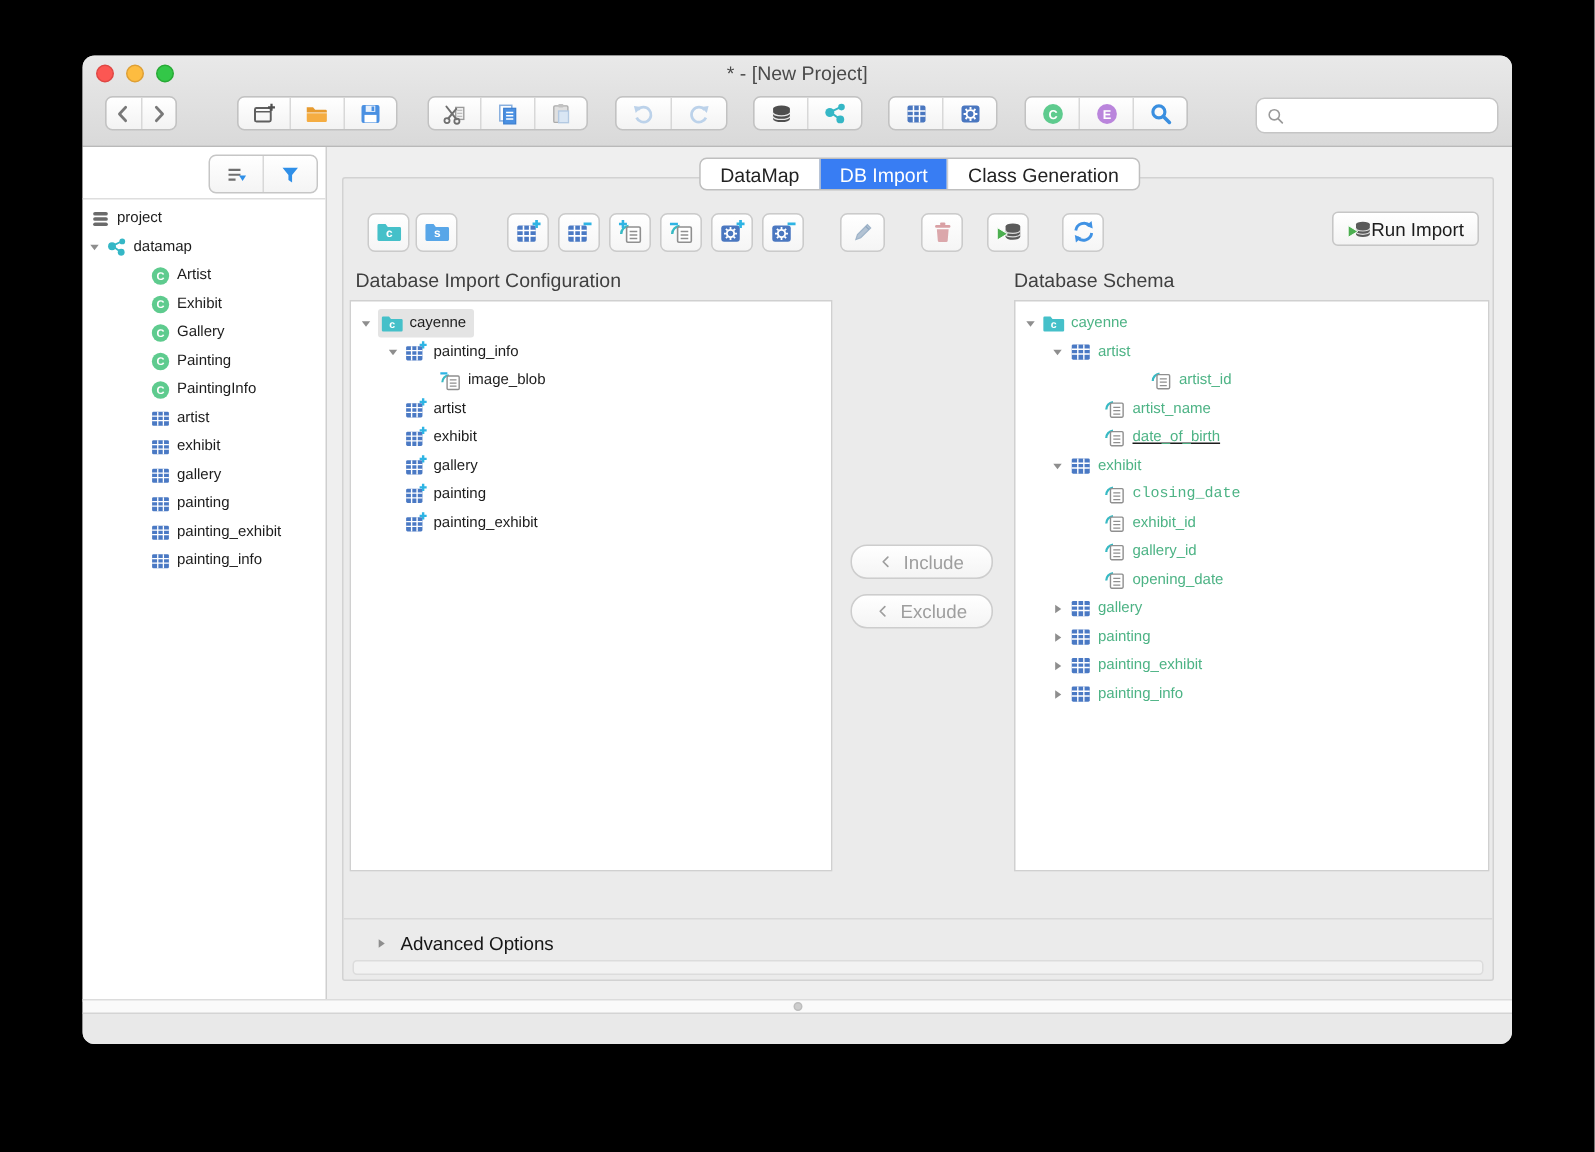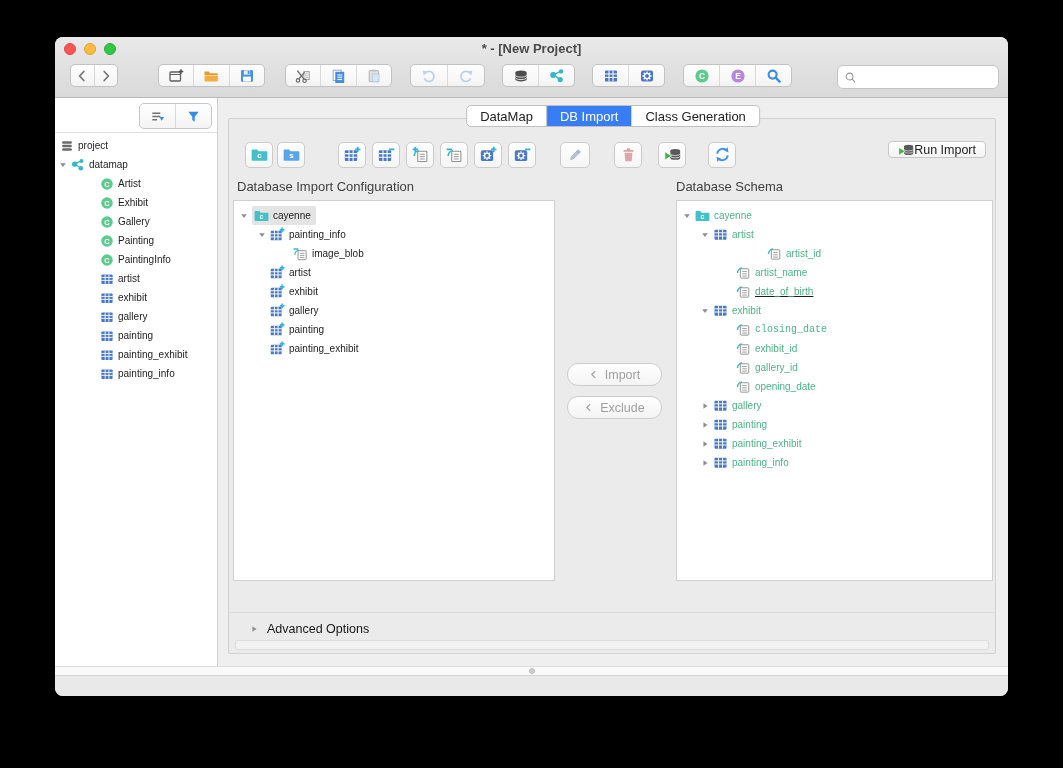--- a/index.html
+++ b/index.html
@@ -3,21 +3,21 @@
 <meta charset="utf-8">
 <style>
   html,body{margin:0;padding:0;}
   body{width:1063px;height:768px;background:#000;position:relative;overflow:hidden;
        font-family:"Liberation Sans",sans-serif;-webkit-font-smoothing:antialiased;}
   .window{position:absolute;left:55px;top:37px;width:953px;height:659px;background:#ececec;
           border-radius:8px;overflow:hidden;box-shadow:0 10px 30px rgba(0,0,0,.6);}
   
   .header{position:absolute;left:0;top:0;right:0;height:60px;
           background:linear-gradient(#e9e9e9,#d9d9d9);border-bottom:1px solid #b9b9b9;}
-  .titlebar{position:relative;height:23px;font-weight:bold;}
+  .titlebar{position:relative;height:23px;}
   .tl{position:absolute;top:6px;width:12px;height:12px;border-radius:50%;}
   .tl.close{left:9px;background:#fc5753;border:1px solid #df4744;box-sizing:border-box;}
   .tl.min{left:29px;background:#fdbc40;border:1px solid #de9f34;box-sizing:border-box;}
   .tl.zoom{left:49px;background:#33c748;border:1px solid #27aa35;box-sizing:border-box;}
   .wtitle{position:absolute;left:0;right:0;top:4px;text-align:center;font-size:13px;color:#4a4a4a;}
   .tbar{position:relative;height:37px;}
   .group{position:absolute;top:4px;height:23px;display:flex;background:linear-gradient(#ffffff,#f3f3f3);
          border:1px solid #c2c2c2;border-radius:5px;box-sizing:border-box;overflow:hidden;}
   .seg{display:flex;align-items:center;justify-content:center;height:100%;}
   .seg + .seg{border-left:1px solid #d8d8d8;}
@@ -49,21 +49,21 @@
   .tab{display:flex;align-items:center;padding:0 13px;font-size:13px;color:#222;cursor:default;}
   .tab + .tab{border-left:1px solid #cfcfcf;}
   .tab.sel{background:#387df3;color:#fff;}
   
   .panel{position:absolute;left:10px;right:12px;top:20px;bottom:14px;background:#ebebeb;
          border:1px solid #d2d2d2;border-radius:2px;}
   .ptool{position:absolute;left:0;right:0;top:22px;height:27px;display:flex;align-items:center;}
   .tbtn{width:28px;height:26px;background:linear-gradient(#fff,#f5f5f5);border:1px solid #cbcbcb;border-radius:5px;
         display:flex;align-items:center;justify-content:center;box-sizing:border-box;flex:0 0 auto;}
   .tbtn svg{width:17px;height:17px;}
-  .runbtn{position:absolute;right:9px;top:22px;height:17px;padding:0 9px;display:flex;align-items:center;
+  .runbtn{position:absolute;right:9px;top:22px;height:23px;padding:0 9px;display:flex;align-items:center;
           background:linear-gradient(#fff,#f3f3f3);border:1px solid #c6c6c6;border-radius:4px;font-size:12.5px;color:#1c1c1c;box-sizing:border-box;}
   .runbtn svg{width:16px;height:16px;}
   .phead{position:absolute;top:60px;font-size:13px;color:#404040;}
   .treebox{position:absolute;top:81px;height:381px;background:#fff;border:1px solid #d0d0d0;box-sizing:border-box;
            overflow:hidden;padding-top:5px;}
   .tb-left{left:4px;width:322px;}
   .tb-right{left:447px;width:317px;}
   .midbtn{position:absolute;left:338px;width:95px;height:23px;background:linear-gradient(#fff,#f4f4f4);
           border:1px solid #cdcdcd;border-radius:11px;display:flex;align-items:center;justify-content:center;gap:7px;
           font-size:12.5px;color:#9e9e9e;box-sizing:border-box;}
@@ -624,21 +624,21 @@
                 <use href="#i-tblplus"></use>
               </svg>
               <span class="tlbl">painting_exhibit</span>
             </div>
         </div>
 
         <div class="midbtn" style="top:244px;">
             <svg>
               <use href="#i-chl-sm"></use>
             </svg>
-            <span>Import</span>
+            <span>Include</span>
           </div>
         <div class="midbtn" style="top:277px;">
             <svg>
               <use href="#i-chl-sm"></use>
             </svg>
             <span>Exclude</span>
           </div>
 
         <div class="treebox tb-right">
           <div class="trow" style="padding-left:5px;">

